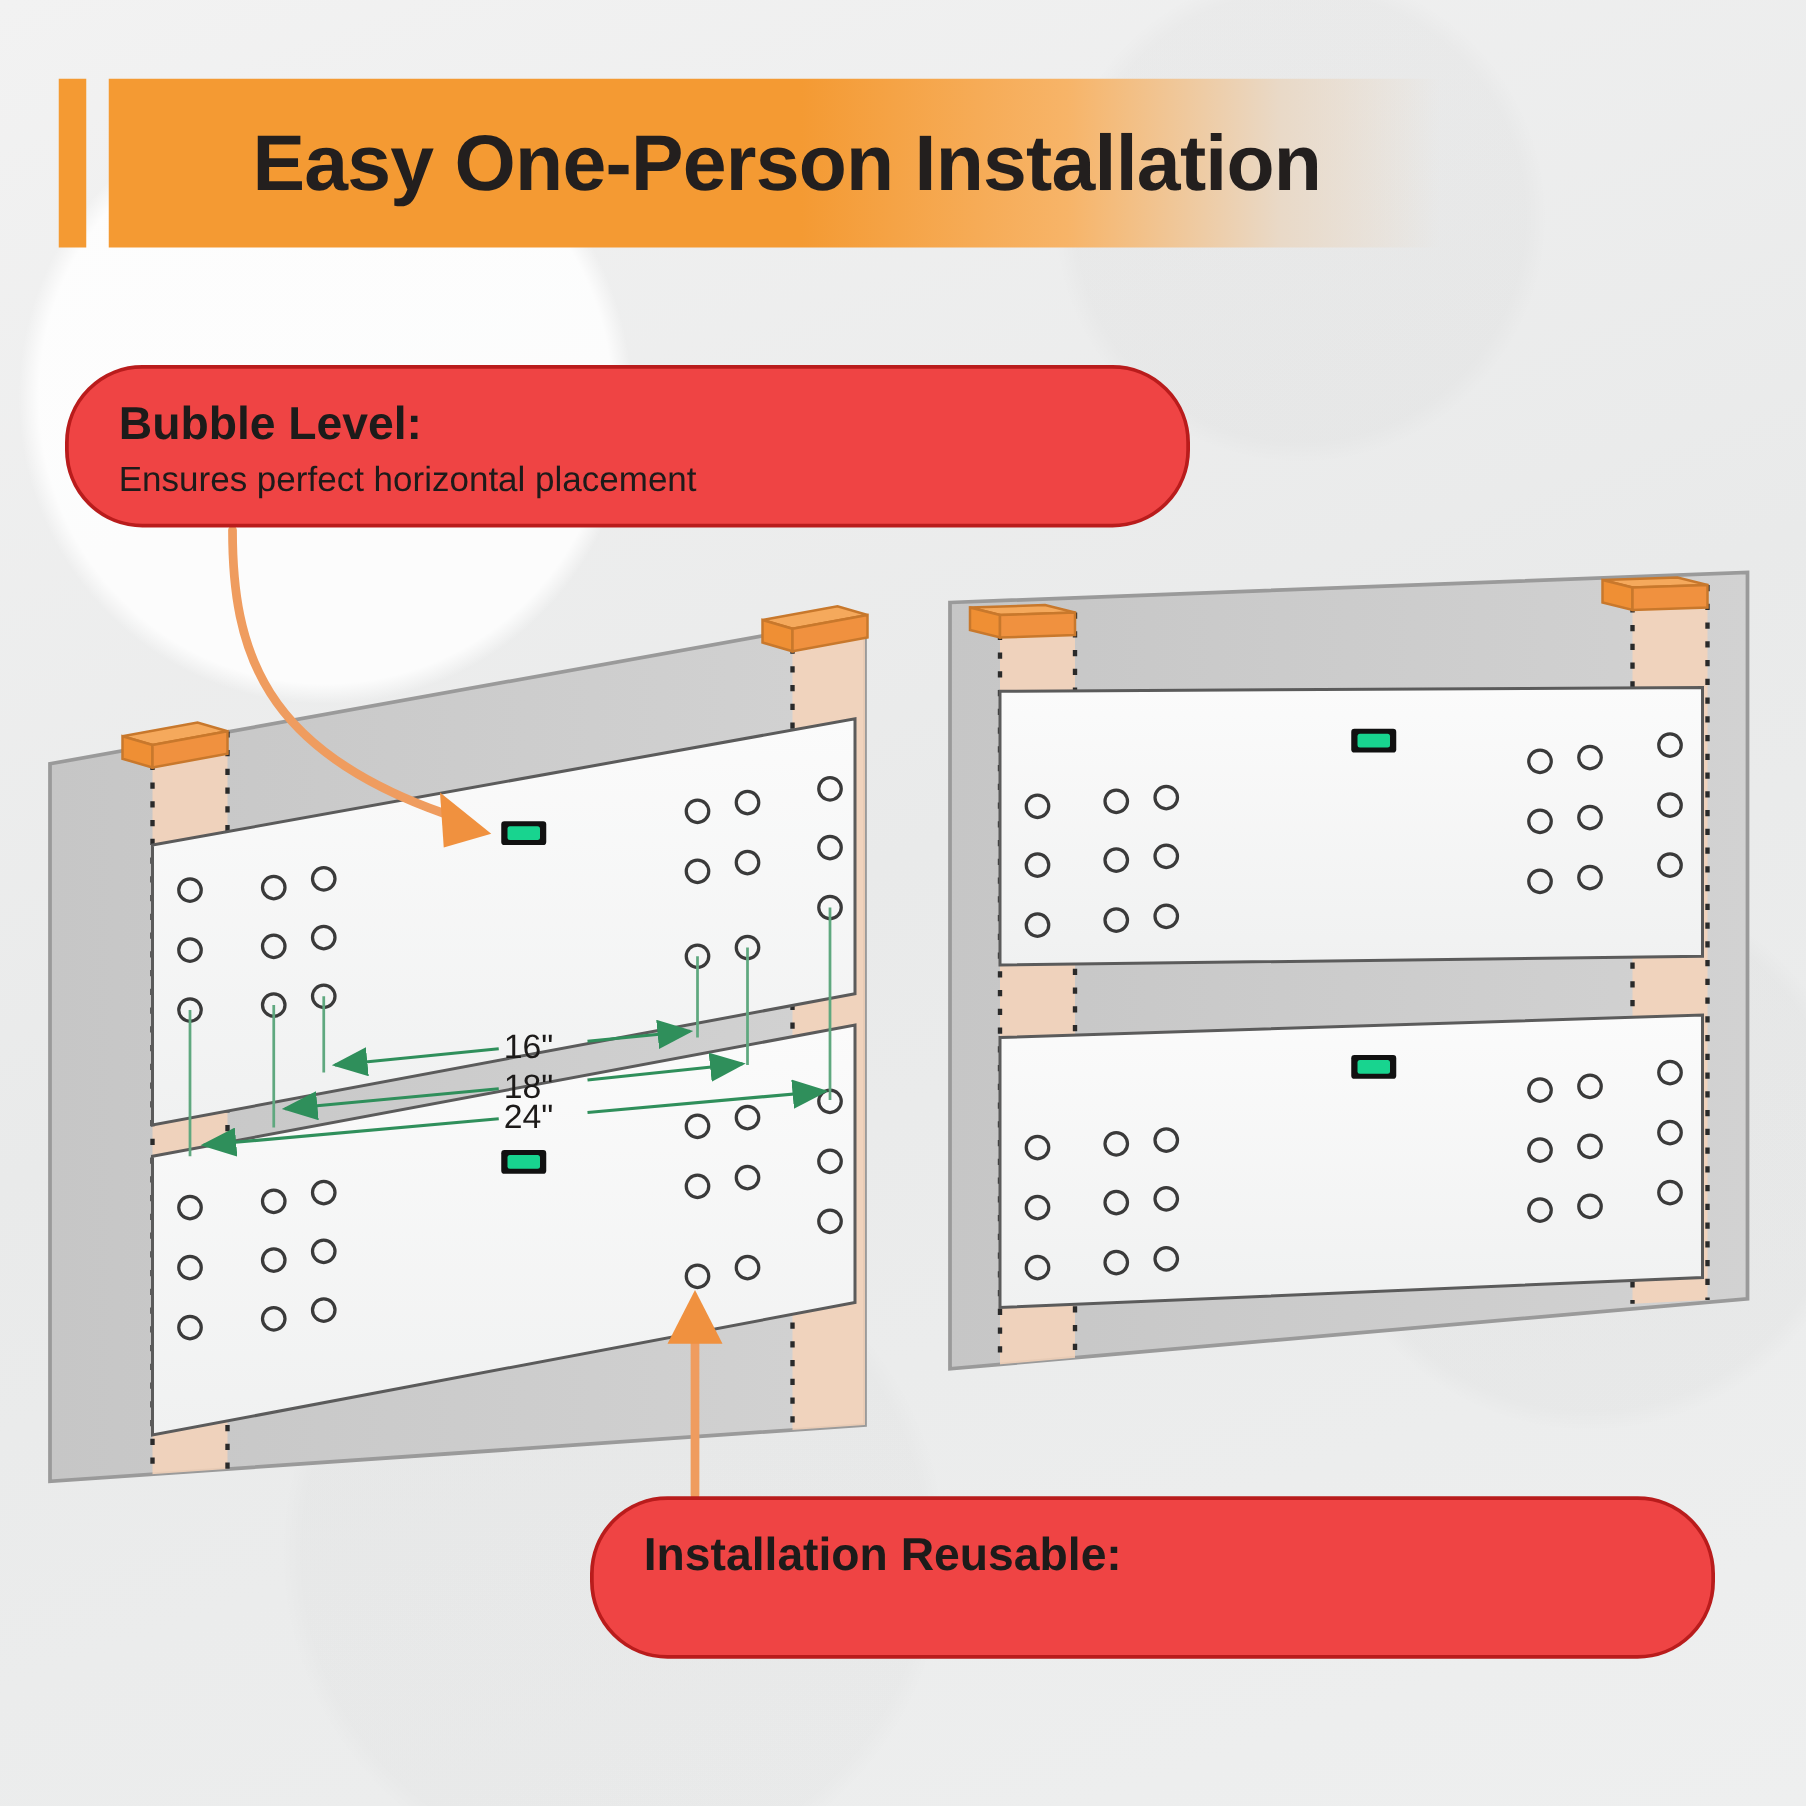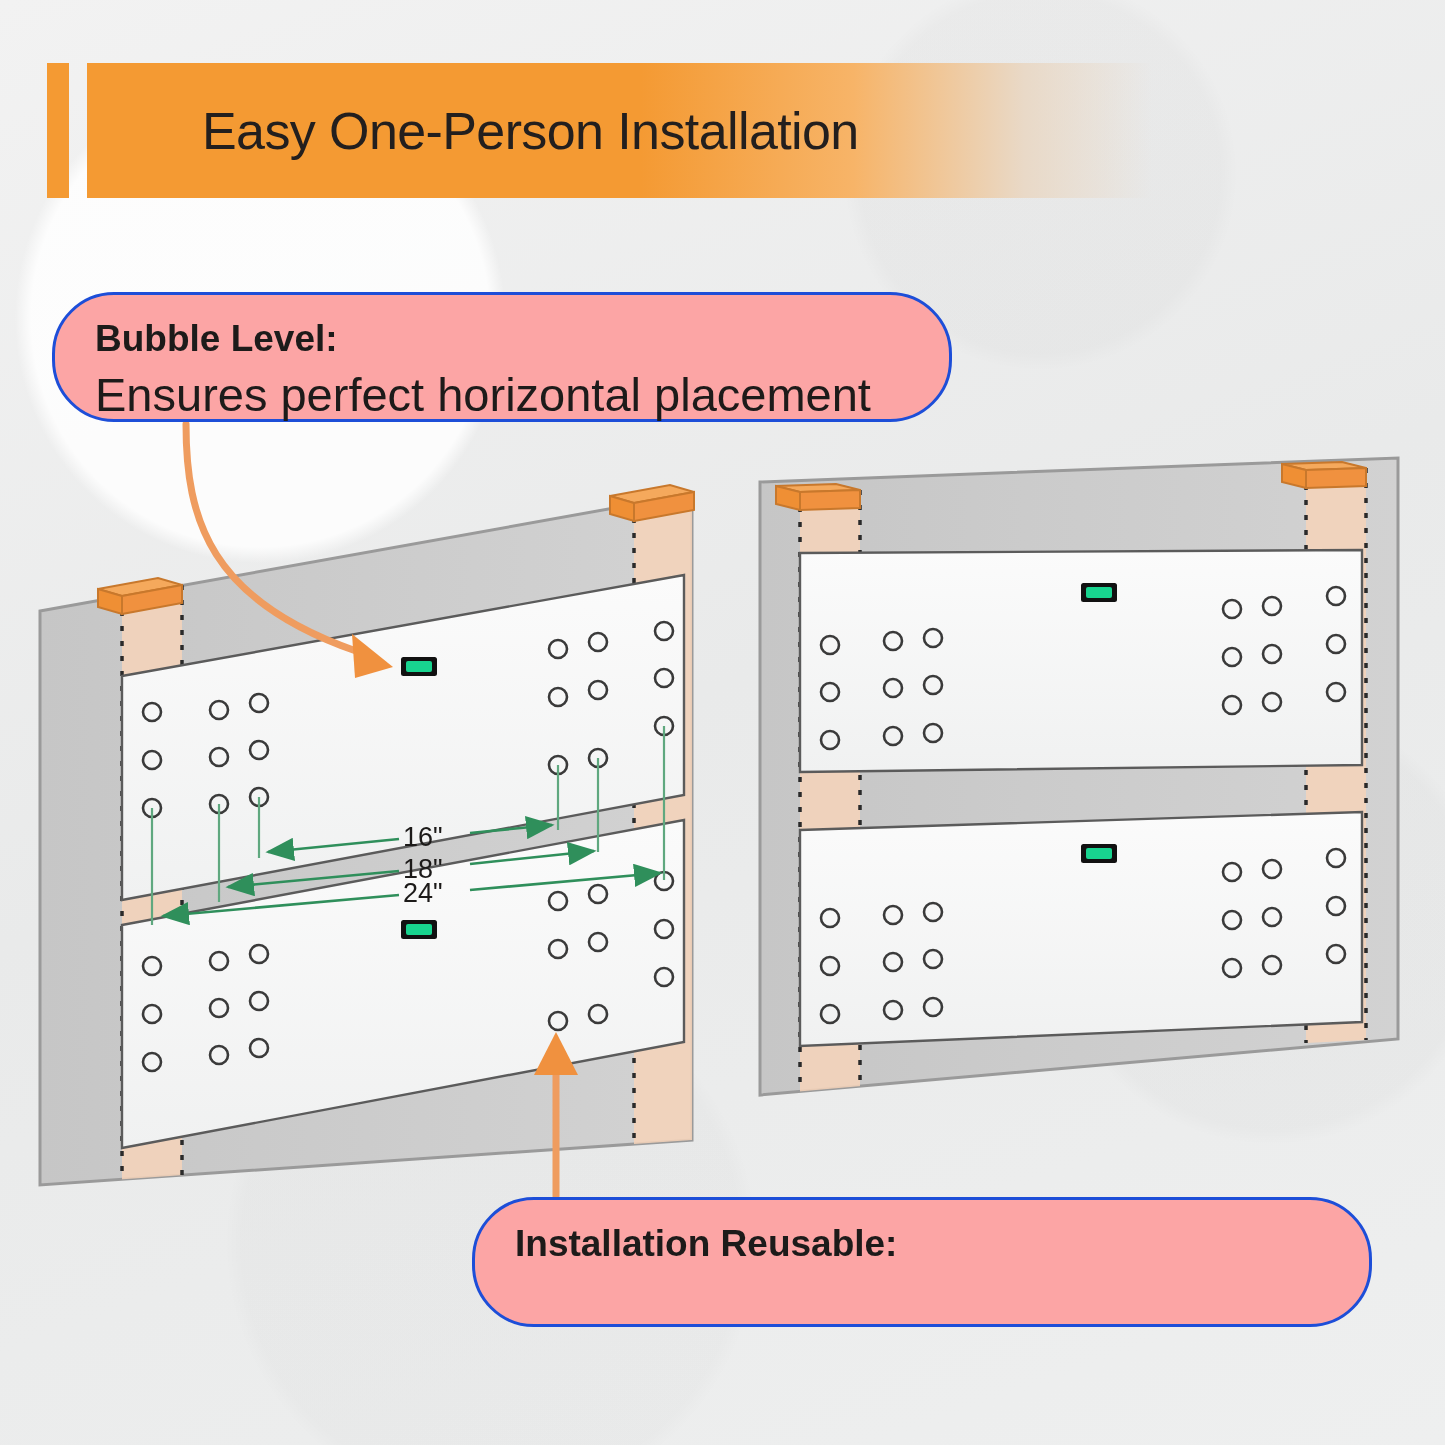--- a/index.html
+++ b/index.html
@@ -24,34 +24,34 @@
   
   #header-banner{position:absolute;left:47px;top:63px;width:1105px;height:135px;}
   #header-accent-bar{position:absolute;left:0;top:0;width:22px;height:135px;background:#f49a33;}
   #header-band{
     position:absolute;left:40px;top:0;width:1065px;height:135px;
     background:linear-gradient(90deg,#f49a33 0%,#f49a33 52%,#f7b468 72%,#e9d9c7 88%,rgba(236,237,237,0) 100%);
   }
   #header-title{
     position:absolute;left:155px;top:0;height:135px;
     display:flex;align-items:center;
-    font-size:52px;font-weight:normal;color:#231f1e;letter-spacing:-.6px;
+    font-size:63px;font-weight:bold;color:#231f1e;letter-spacing:-.6px;
     white-space:nowrap;
   }
   
   .callout{
     position:absolute;
-    background:#fca5a5;
-    border:3px solid #1d4ed8;
+    background:#ef4444;
+    border:3px solid #b91c1c;
     border-radius:62px;
     box-sizing:border-box;
     padding:22px 34px 22px 40px;
   }
   .callout-title{font-size:37px;font-weight:bold;color:#1d1b1a;line-height:1.18;}
-  .callout-desc{font-size:47px;font-weight:normal;color:#1d1b1a;line-height:1.18;margin-top:6px;}
+  .callout-desc{font-size:28px;font-weight:normal;color:#1d1b1a;line-height:1.18;margin-top:6px;}
   #callout-bubble-level{left:52px;top:292px;width:900px;height:130px;}
   #callout-install-template{left:472px;top:1197px;width:900px;height:130px;}
   
   #diagram-stage{position:absolute;left:0;top:0;width:1445px;height:1445px;}
   .lbl{font-family:"Liberation Sans",sans-serif;font-size:27px;fill:#1c1a19;}
 </style>
 </head>
 <body>
 
 <div id="wall-texture"></div>

